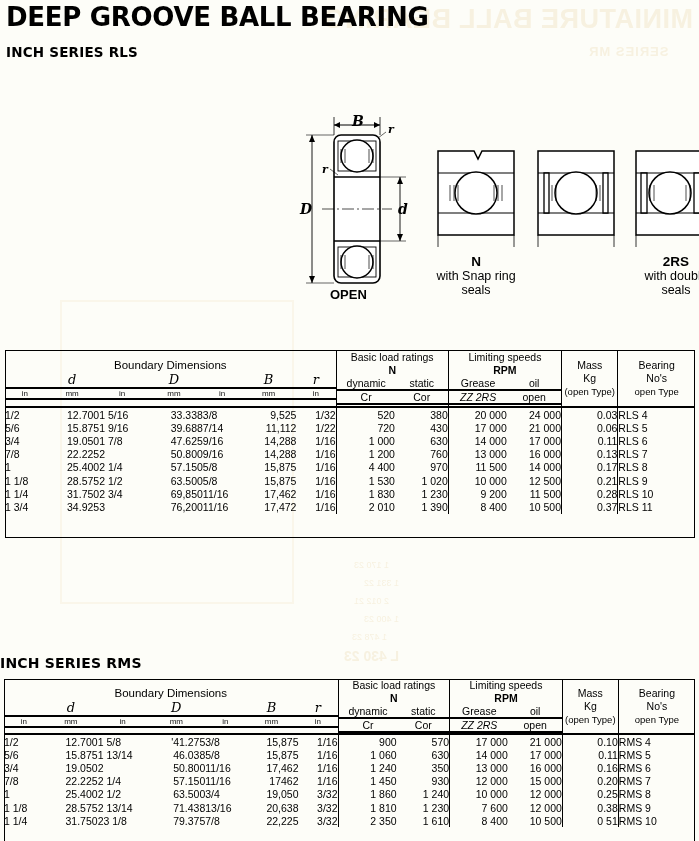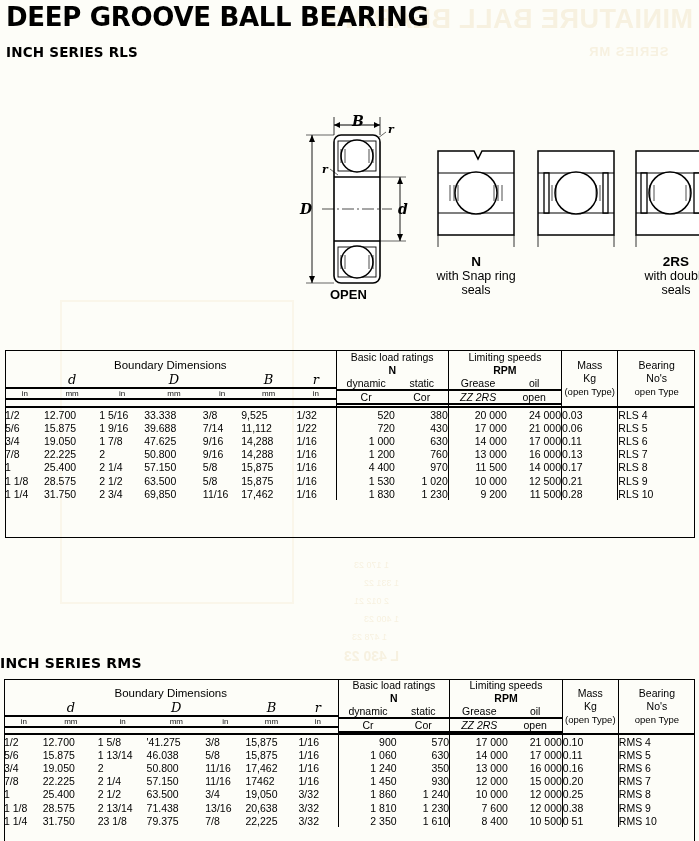--- a/index.html
+++ b/index.html
@@ -132,23 +132,23 @@
     text-align: center;
   }
   .hdr-unit {
     font-size: 8px;
     text-align: center;
     color: #111;
   }
 
   .data-row td { height: 13.2px; }
   .c-in   { text-align: left;  font-weight: bold; padding-left: 6px; }
-  .c-mm   { padding-right: 14px; }
+  .c-mm   { text-align: right; padding-right: 14px; }
   .c-num  { text-align: right; padding-right: 20px; }
-  .c-ctr  { text-align: left; margin-top: 25px; }
+  .c-ctr  { text-align: right; margin-top: 25px; }
   .c-name { text-align: left; font-weight: bold; padding-left: 26px; }
 
   .hdr-block { text-align: center; line-height: 13px; }
 </style>
 </head>
 <body>
 
 <div class="bleed" id="bleed-title">MINIATURE BALL BEARING</div>
 <div class="bleed" id="bleed-series">SERIES MR</div>
 <div class="bleed" id="bleed-n1">1 170 23</div>
@@ -471,20 +471,35 @@
         <td class="c-in">11/16</td>
         <td class="c-mm">17,462</td>
         <td class="c-ctr">1/16</td>
         <td class="c-num grp-sep">1 830</td>
         <td class="c-num">1 230</td>
         <td class="c-num grp-sep">9 200</td>
         <td class="c-num">11 500</td>
         <td class="c-ctr grp-sep">0.28</td>
         <td class="c-name grp-sep">RLS  10</td>
       </tr>
+      <tr class="data-row">
+        <td class="c-in">1 3/4</td>
+        <td class="c-mm">34.925</td>
+        <td class="c-in">3</td>
+        <td class="c-mm">76,200</td>
+        <td class="c-in">11/16</td>
+        <td class="c-mm">17,472</td>
+        <td class="c-ctr">1/16</td>
+        <td class="c-num grp-sep">2 010</td>
+        <td class="c-num">1 390</td>
+        <td class="c-num grp-sep">8 400</td>
+        <td class="c-num">10 500</td>
+        <td class="c-ctr grp-sep">0.37</td>
+        <td class="c-name grp-sep">RLS  11</td>
+      </tr>
     </tbody>
 </table>
 
 <div class="tbl-wrap" id="wrap-rms"></div>
 <table class="bearing-table" id="table-rms">
   <colgroup>
     <col style="width:42px">
       <col style="width:58px">
       <col style="width:52px">
       <col style="width:62px">

